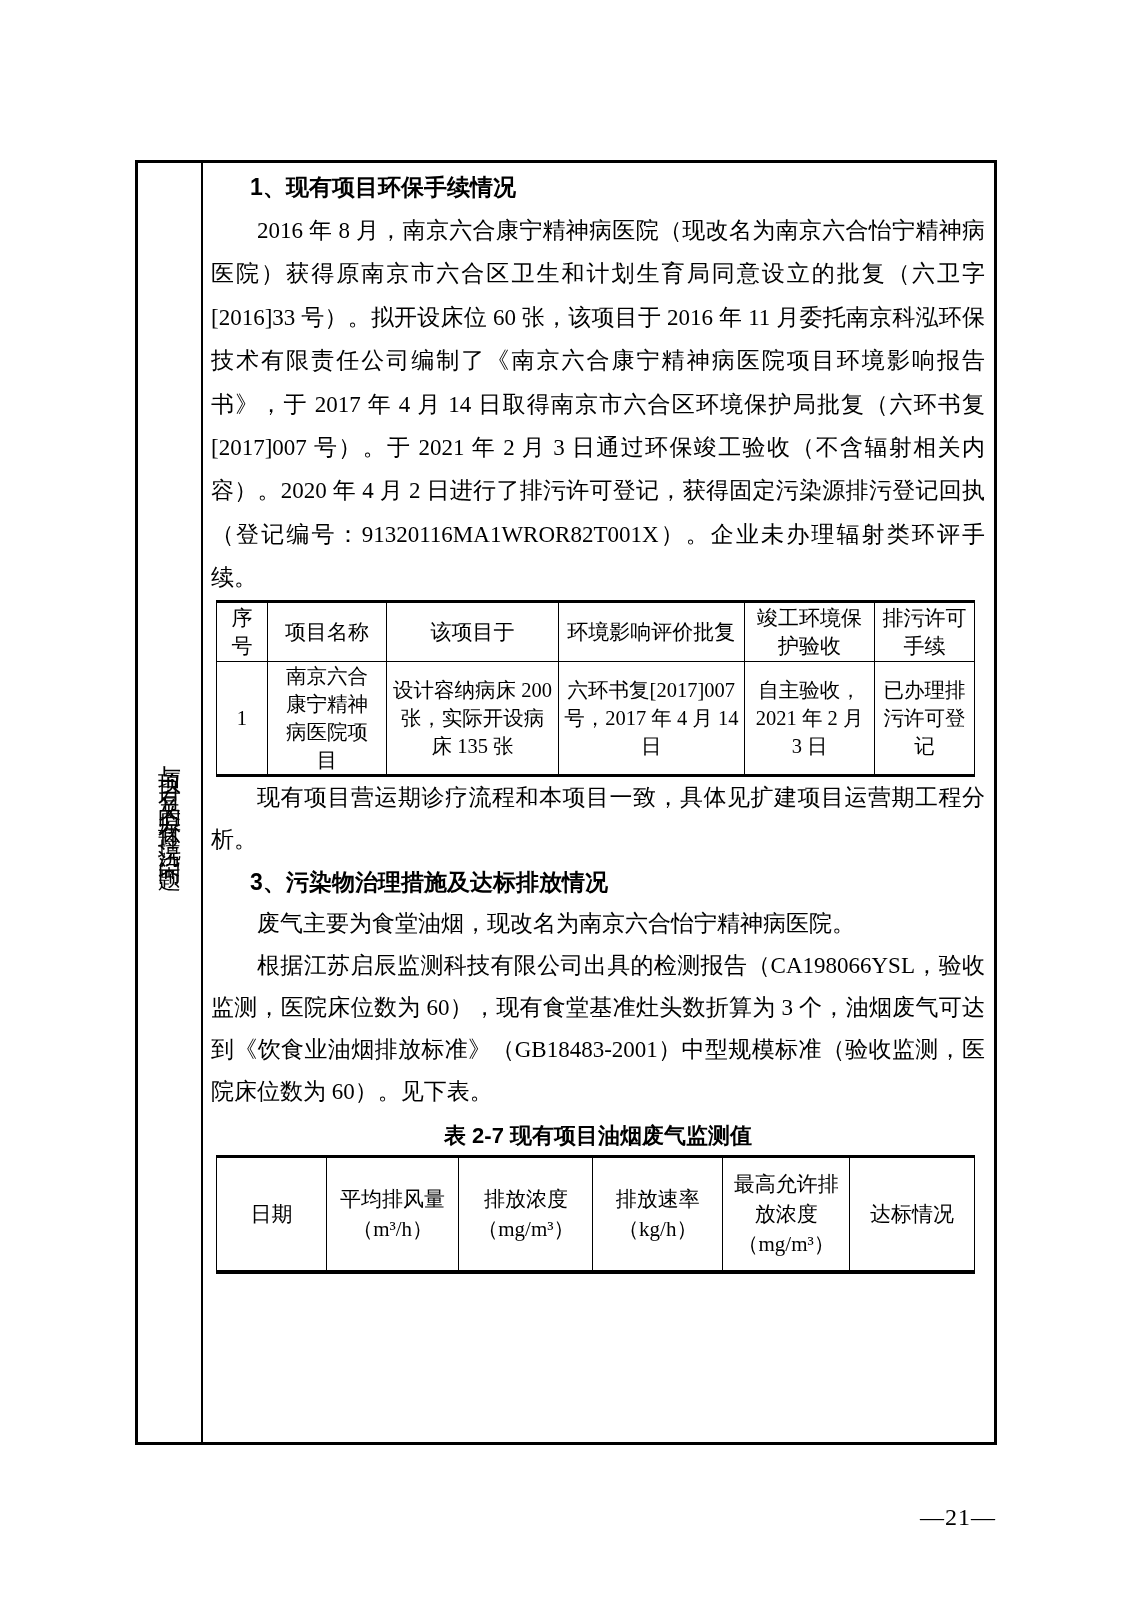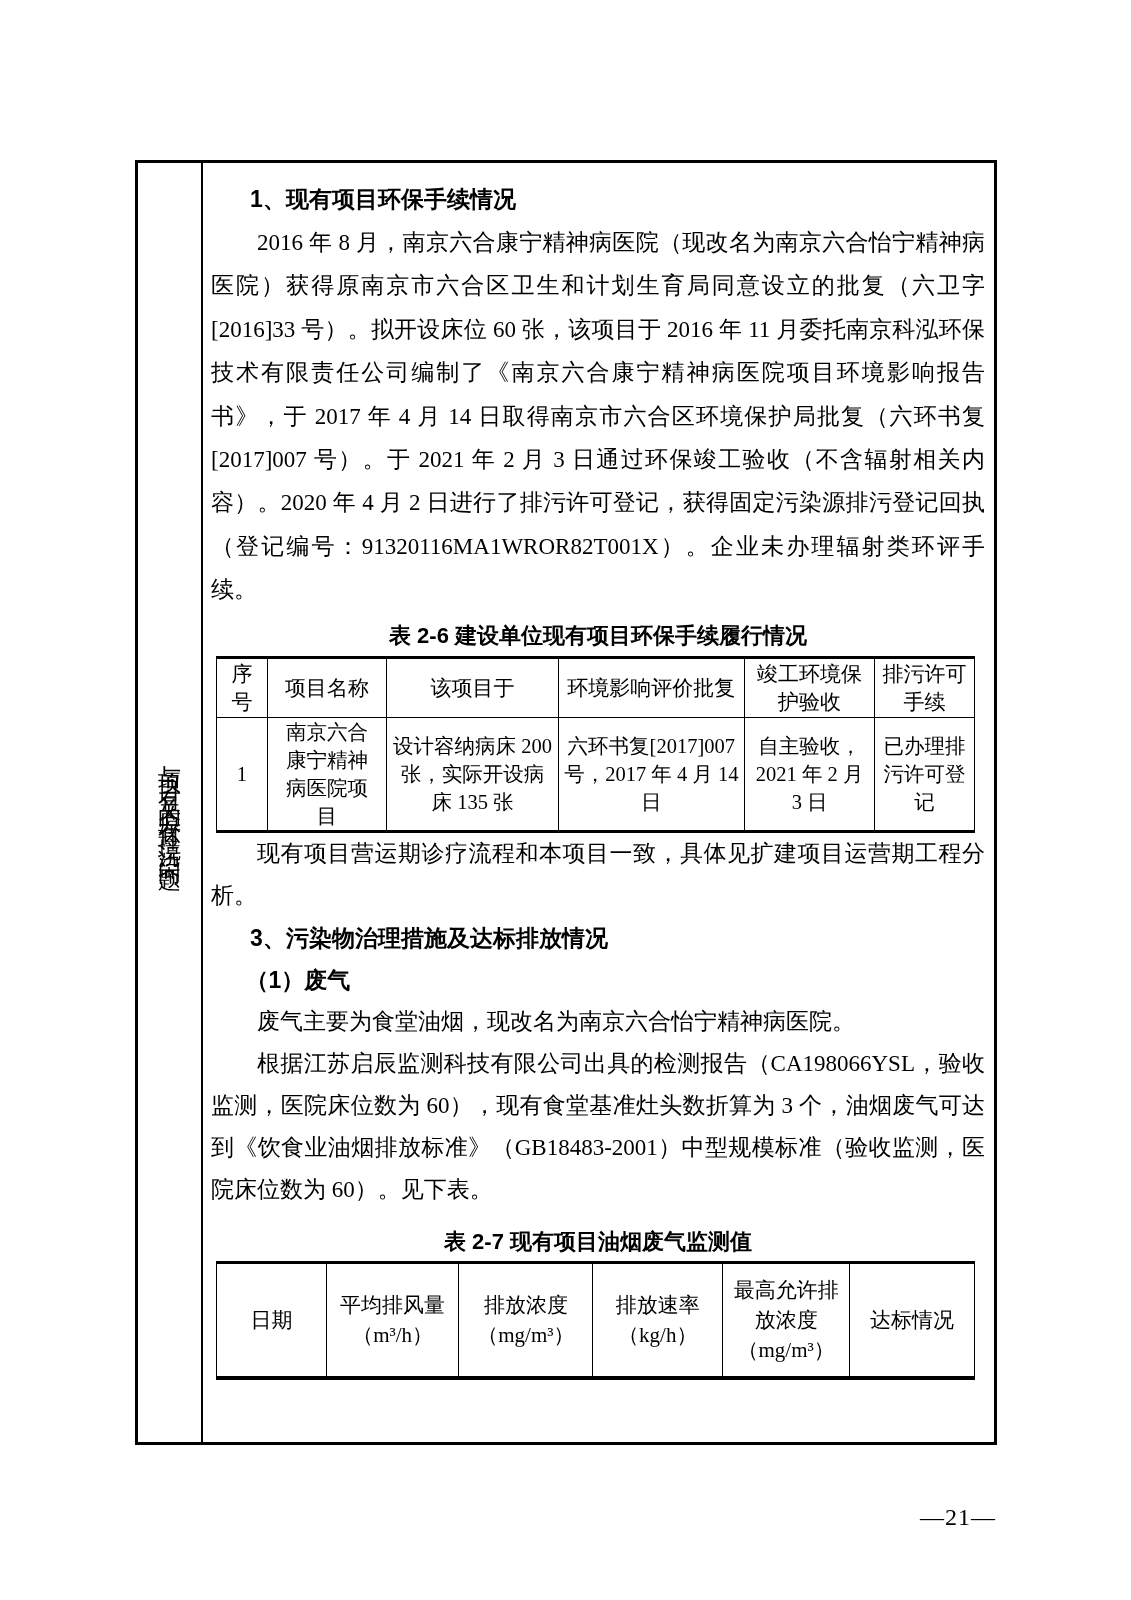--- a/index.html
+++ b/index.html
@@ -28,21 +28,21 @@
   }
   .side-label {
     writing-mode: vertical-lr;
     text-orientation: upright;
     font-size: 23px;
     letter-spacing: 8px;
     line-height: 1;
   }
   .content {
     flex: 1 1 auto;
-    padding: 14px 9px 0 8px;
+    padding: 2px 9px 0 8px;
     overflow: hidden;
   }
   .heading {
     font-family: "Liberation Sans", "DejaVu Sans", sans-serif;
     font-weight: bold;
     font-size: 23px;
     line-height: 44px;
     text-indent: 1.7em;
   }
   .para {
@@ -54,21 +54,21 @@
   }
   .sec { line-height: 42px; }
   .tbl-caption {
     font-family: "Liberation Sans", "DejaVu Sans", sans-serif;
     font-weight: bold;
     font-size: 22px;
     text-align: center;
     line-height: 40px;
     margin-top: 4px;
   }
-  .tbl-caption.c27 { line-height: 38px; margin-top: 12px; }
+  .tbl-caption.c27 { line-height: 38px; margin-top: 4px; }
   table {
     border-collapse: collapse;
     table-layout: fixed;
     width: 98%;
     margin-left: 5px;
   }
   .t26 { border-top: 3.5px solid #000; border-bottom: 3.5px solid #000; }
   .t26 th, .t26 td {
     border: 1.5px solid #000;
     font-weight: normal;
@@ -111,21 +111,20 @@
     <div class="side-label">与项目有关的原有环境污染问题</div>
   </div>
 
   <div class="content">
 
     <div class="heading">1、现有项目环保手续情况</div>
 
     <p class="para">2016 年 8 月，南京六合康宁精神病医院（现改名为南京六合怡宁精神病医院）获得原南京市六合区卫生和计划生育局同意设立的批复（六卫字[2016]33 号）。拟开设床位 60 张，该项目于 2016 年 11 月委托南京科泓环保技术有限责任公司编制了《南京六合康宁精神病医院项目环境影响报告书》，于 2017 年 4 月 14 日取得南京市六合区环境保护局批复（六环书复[2017]007 号）。于 2021 年 2 月 3 日通过环保竣工验收（不含辐射相关内容）。2020 年 4 月 2 日进行了排污许可登记，获得固定污染源排污登记回执（登记编号：91320116MA1WROR82T001X）。企业未办理辐射类环评手续。</p>
 
 
-    <div class="tbl-caption">表 2-6 建设单位现有项目环保手续履行情况</div>
 
     <table class="t26">
       <colgroup>
         <col style="width:6.7%">
         <col style="width:15.8%">
         <col style="width:22.6%">
         <col style="width:24.6%">
         <col style="width:17.2%">
         <col style="width:13.1%">
       </colgroup>
@@ -149,21 +148,20 @@
           <td>已办理排污许可登记</td>
         </tr>
       </tbody>
     </table>
 
 
     <p class="para sec">现有项目营运期诊疗流程和本项目一致，具体见扩建项目运营期工程分析。</p>
 
     <div class="heading sec">3、污染物治理措施及达标排放情况</div>
 
-    <div class="heading sec" style="text-indent:1.5em;">（1）废气</div>
 
     <p class="para sec">废气主要为食堂油烟，现改名为南京六合怡宁精神病医院。</p>
 
     <p class="para sec">根据江苏启辰监测科技有限公司出具的检测报告（CA198066YSL，验收监测，医院床位数为 60），现有食堂基准灶头数折算为 3 个，油烟废气可达到《饮食业油烟排放标准》（GB18483-2001）中型规模标准（验收监测，医院床位数为 60）。见下表。</p>
 
     <div class="tbl-caption c27">表 2-7 现有项目油烟废气监测值</div>
 
     <table class="t27">
       <colgroup>
         <col style="width:14.5%">

